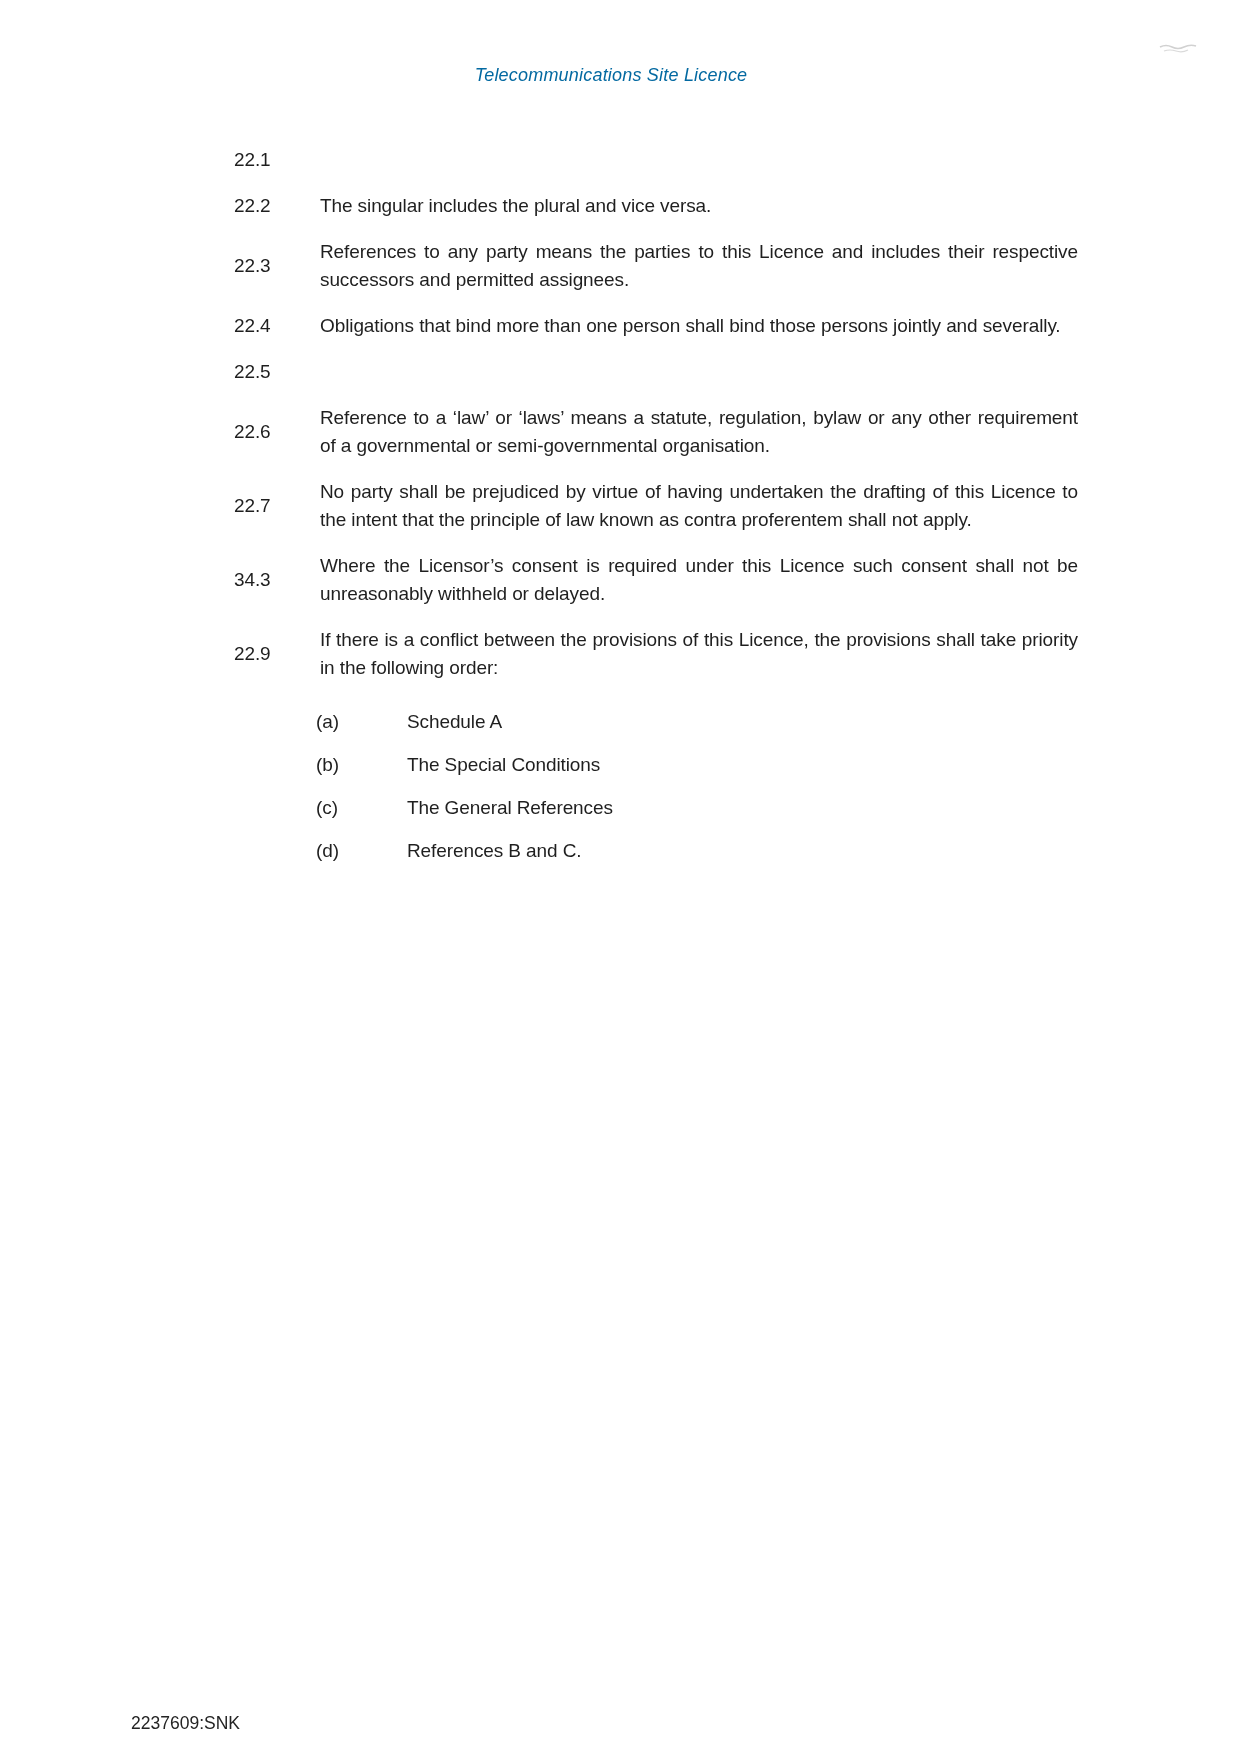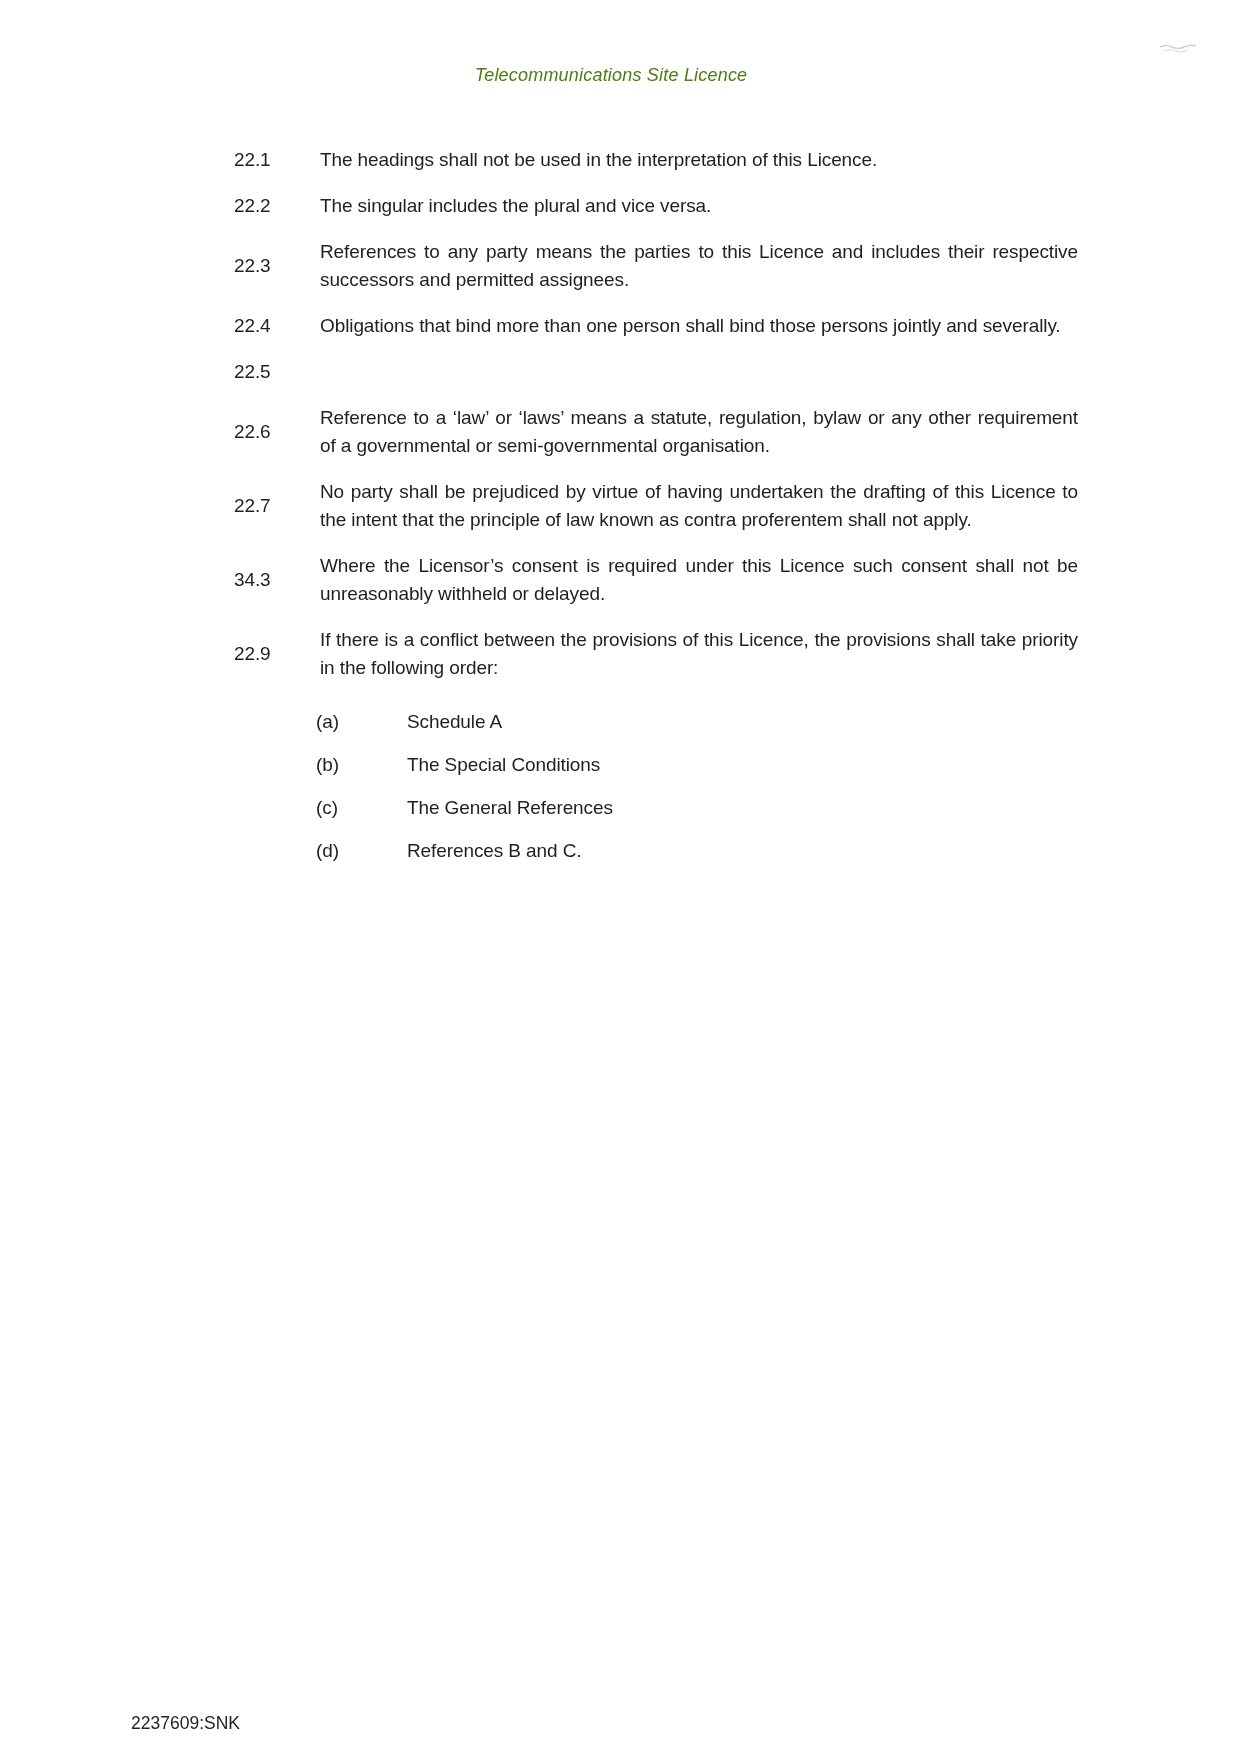--- a/index.html
+++ b/index.html
@@ -22,21 +22,21 @@
   }
   .header-title {
     position: absolute;
     top: 62px;
     left: 0;
     right: 18px;
     text-align: center;
     font-style: italic;
     font-size: 18px;
     line-height: 26px;
-    color: #4d7c0f;
+    color: #0369a1;
     letter-spacing: 0.2px;
   }
   .scan-mark {
     position: absolute;
     left: 1158px;
     top: 40px;
     width: 40px;
     height: 16px;
     opacity: 0.85;
     filter: blur(0.6px);
@@ -99,21 +99,20 @@
 
   <svg class="scan-mark" viewBox="0 0 40 16" xmlns="http://www.w3.org/2000/svg">
     <path d="M2 7 Q 8 4, 14 7 T 26 7 T 38 6" stroke="#c9c9c9" stroke-width="1.6" fill="none"></path>
     <path d="M6 11 Q 12 9, 18 11 T 30 10" stroke="#d4d4d4" stroke-width="1.2" fill="none"></path>
   </svg>
 
   <div class="content">
 
     <div class="clause">
       <div class="clause-num">22.1</div>
-      <div class="clause-text">The headings shall not be used in the interpretation of this Licence.</div>
     </div>
 
     <div class="clause">
       <div class="clause-num">22.2</div>
       <div class="clause-text">The singular includes the plural and vice versa.</div>
     </div>
 
     <div class="clause">
       <div class="clause-num">22.3</div>
       <div class="clause-text justify">References to any party means the parties to this Licence and includes their respective successors and permitted assignees.</div>

